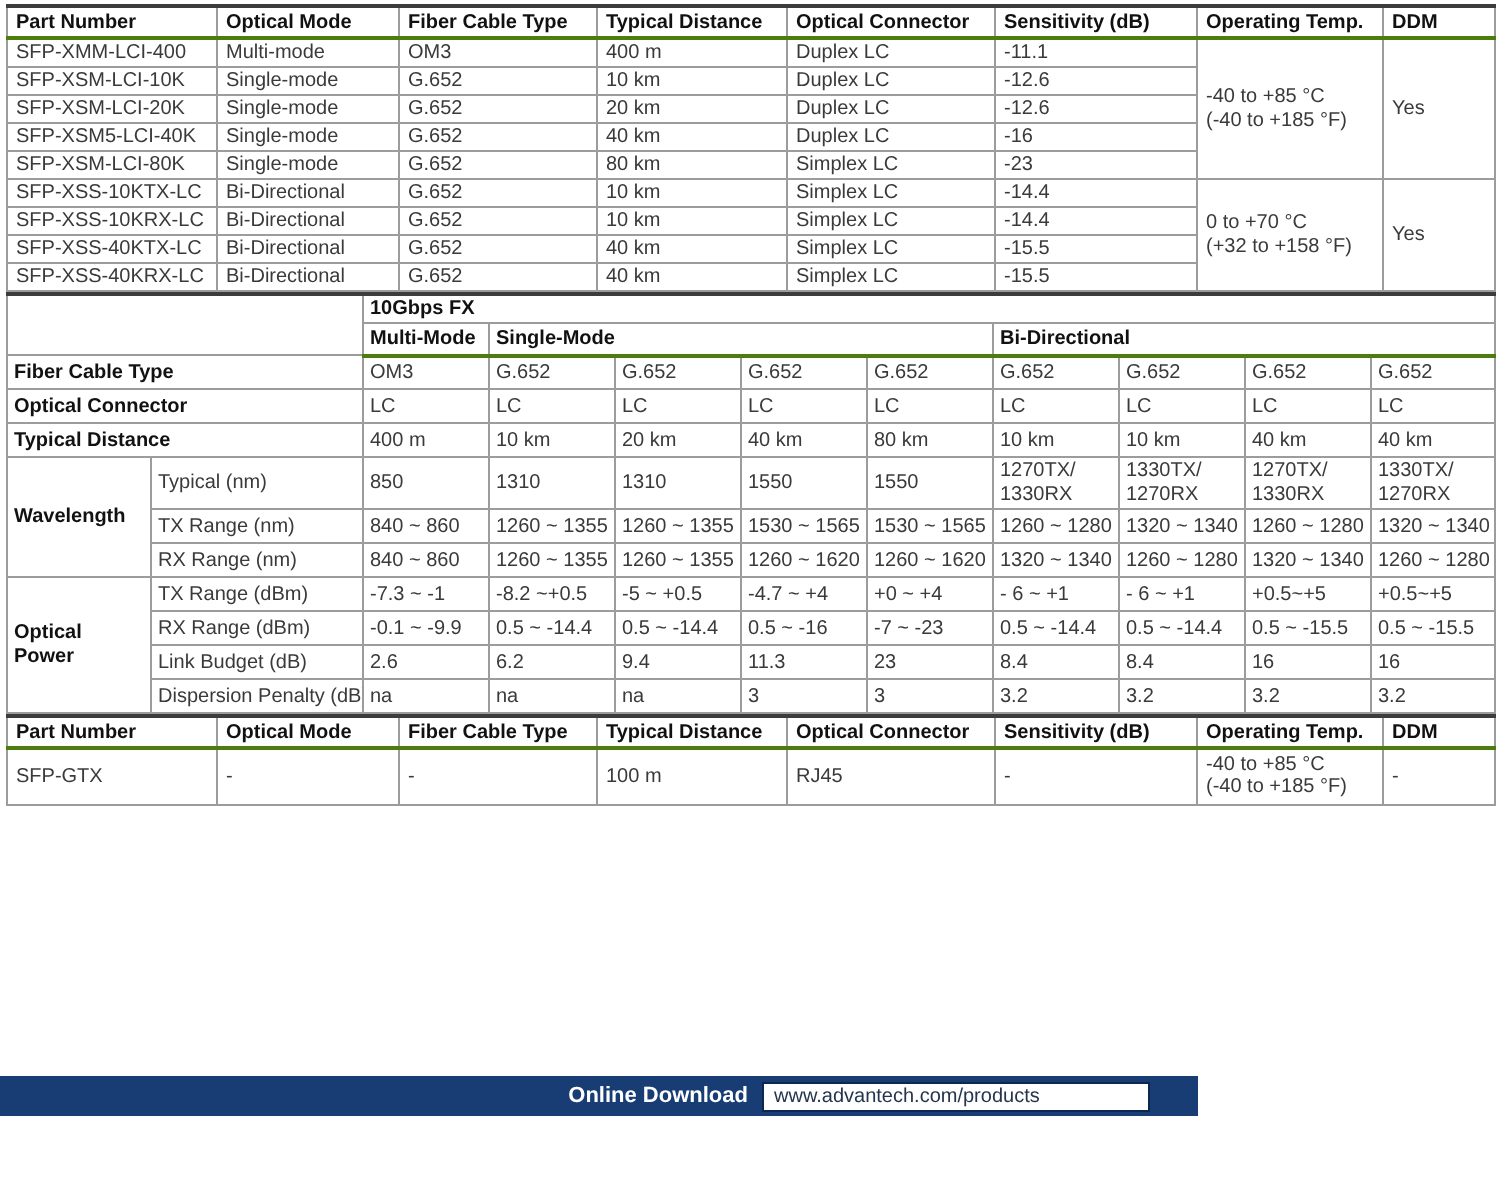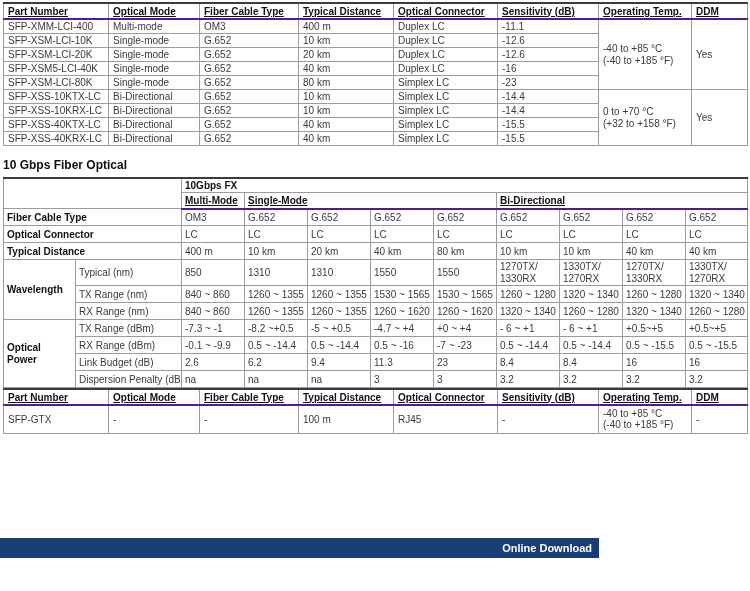--- a/index.html
+++ b/index.html
@@ -4,21 +4,21 @@
 <style>
   * { box-sizing: border-box; margin: 0; padding: 0; }
   html, body { width: 750px; height: 591px; background: #fff; overflow: hidden; position: relative;
     font-family: "Liberation Sans", sans-serif; color: #3a3a3a; }
   .wrap { padding: 2px 3px 0 3px; }
   table.t { border-collapse: collapse; table-layout: fixed; width: 744px;
     border: 1px solid #4f4f4f; border-top: 2px solid #3c3c3c; }
   table.t th, table.t td { border: 1px solid #9c9c9c; font-size: 10px; font-weight: normal;
     text-align: left; vertical-align: middle; padding: 1px 4px; overflow: hidden; }
   table.t th { font-weight: bold; color: #111; }
-  tr.hdr th { border-bottom: 2px solid #4c1d95; text-decoration: underline; }
+  tr.hdr th { border-bottom: 2px solid #4d7c0f; }
   tr.r14 { height: 14px; margin-left: 36px; }
   tr.r16 { height: 16px; }
   tr.r17 { height: 17px; }
   tr.r13 { height: 13px; }
   tr.r24 { height: 24px; }
   tr.r28 { height: 28px; }
   .ctr { text-align: center; }
   .pre { white-space: pre-line; line-height: 1.15; }
   .nw  { white-space: nowrap; }
   table#t2 td, table#t2 th { padding: 1px 3px; }
@@ -131,21 +131,20 @@
       <td>SFP-XSS-40KRX-LC</td>
       <td>Bi-Directional</td>
       <td>G.652</td>
       <td>40 km</td>
       <td>Simplex LC</td>
       <td>-15.5</td>
     </tr>
   </tbody>
     </table>
 
-  <h2 class="sec">10 Gbps Fiber Optical</h2>
 
   <table class="t" id="t2">
     <colgroup>
       <col style="width:72px">
         <col style="width:106px">
       <col style="width:63px">
         <col style="width:63px">
         <col style="width:63px">
         <col style="width:63px">
       <col style="width:63px">
@@ -328,13 +327,14 @@
 (-40 to +185 °F)</td>
       <td>-</td>
     </tr>
   </tbody>
     </table>
 
 </div>
 
 <div class="footer-bar">
   <span class="footer-label">Online Download</span>
+  <span class="url-box">www.advantech.com/products</span>
 </div>
 
 </body></html>

